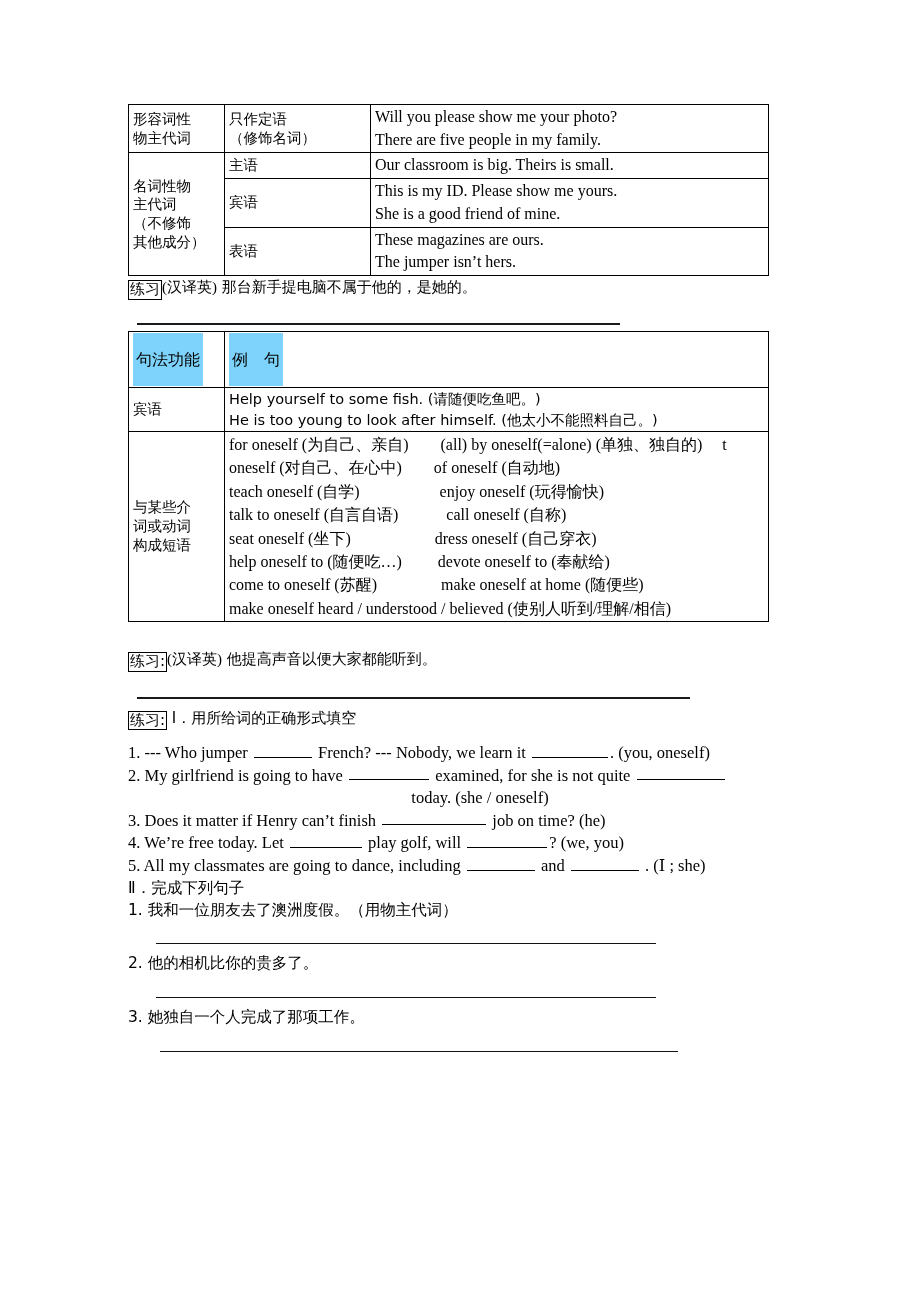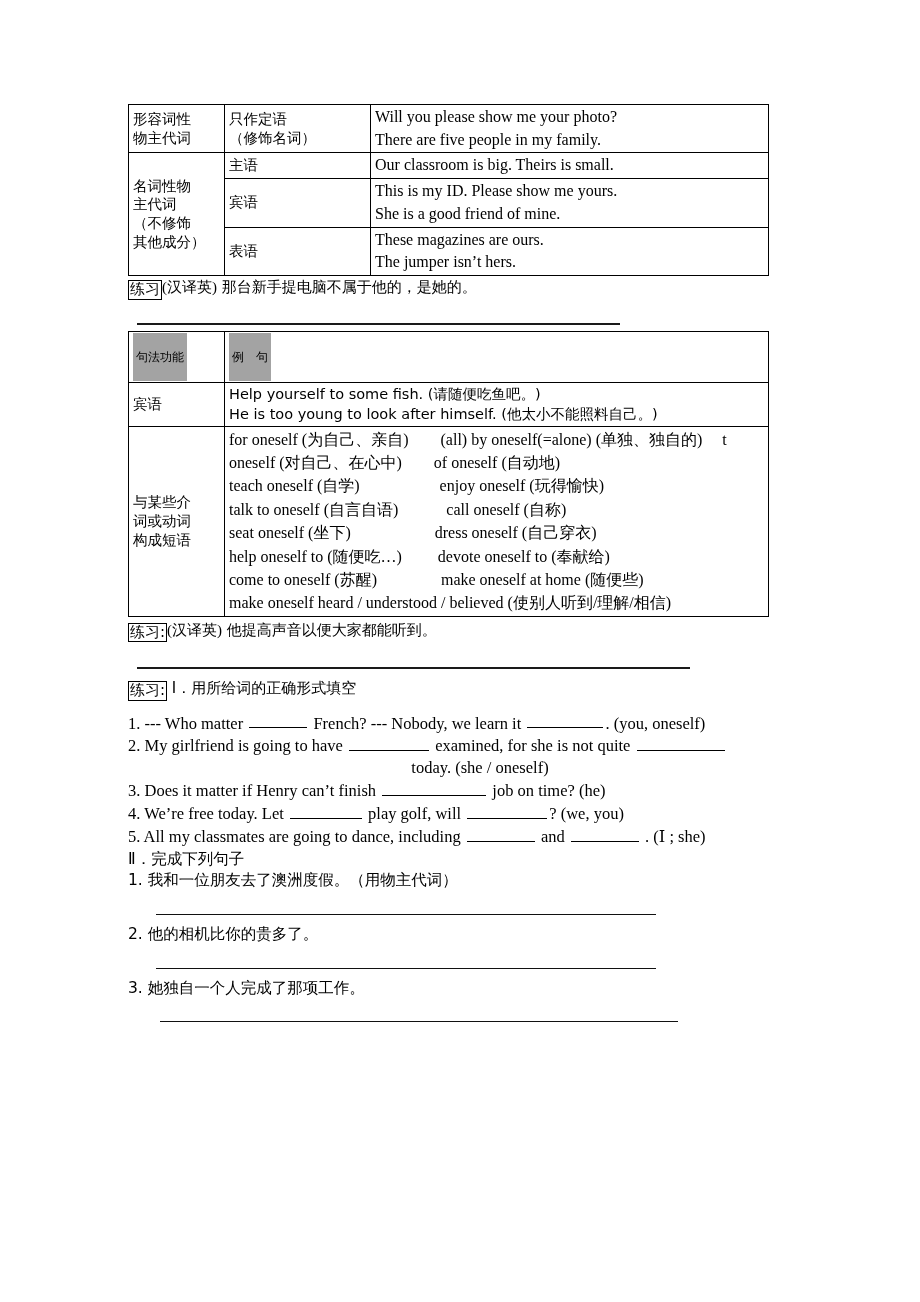--- a/index.html
+++ b/index.html
@@ -66,24 +66,24 @@
 
   
   #table-possessive { width: 640px; margin: 0; }
   #table-possessive td { height: 22px; }
 
   
   #table-reflexive { width: 640px; margin: 0; }
   .hdr-cell { padding: 0; }
   .hdr-inner {
     display: inline-block;
-    background: #a3a3a3;
+    background: #7dd3fc;
     padding: 16px 3px;
     font-family: "DejaVu Sans", "Liberation Sans", sans-serif;
-    font-size: 12px;
+    font-size: 16px;
   }
   .hdr-row td { height: 19px; }
   .phrases {
     font-size: 16px;
     line-height: 1.46;
     white-space: nowrap;
     overflow: hidden;
     padding-left: 4px;
   }
   .phrases div { white-space: nowrap; }
@@ -253,34 +253,34 @@
                 <div class="z">seat oneself (坐下)　　　　　 dress oneself (自己穿衣)</div>
                 <div class="z">help oneself to (随便吃…)　　 devote oneself to (奉献给)</div>
                 <div class="z">come to oneself (苏醒)　　　　make oneself at home (随便些)</div>
                 <div class="z">make oneself heard / understood / believed (使别人听到/理解/相信)</div>
               </div>
           </td>
         </tr>
       </tbody>
     </table>
 
-    <div class="practice-line" style="margin-top:2px;">
+    <div class="practice-line" style="margin-top:26px;">
       <span class="box">练习:</span><span class="roman" style="font-size:15px;">(汉译英)</span>
       <span>他提高声音以便大家都能听到。</span>
     </div>
 
     <div class="rule" style="width:553px; margin-top:26px; margin-left:9px;"></div>
 
     <div class="practice-line" style="margin-top:8px;">
       <span class="box">练习:</span>
       <span>Ⅰ．用所给词的正确形式填空</span>
     </div>
 
     <div id="fill-blanks" style="margin-top:12px;">
-        <div class="q"><span>1. </span><span>--- Who matter </span><span class="blank" style="width: 58px;"></span><span> French? --- Nobody, we learn it </span><span class="blank" style="width: 76px;"></span><span>. (you, oneself)</span></div>
+        <div class="q"><span>1. </span><span>--- Who jumper </span><span class="blank" style="width: 58px;"></span><span> French? --- Nobody, we learn it </span><span class="blank" style="width: 76px;"></span><span>. (you, oneself)</span></div>
         <div class="q"><span>2. </span><span>My girlfriend is going to have </span><span class="blank" style="width: 80px;"></span><span> examined, for she is not quite </span><span class="blank" style="width: 88px;"></span><span class="cont">today. (she / oneself)</span></div>
         <div class="q"><span>3. </span><span>Does it matter if Henry can’t finish </span><span class="blank" style="width: 104px;"></span><span> job on time? (he)</span></div>
         <div class="q"><span>4. </span><span>We’re free today. Let </span><span class="blank" style="width: 72px;"></span><span> play golf, will </span><span class="blank" style="width: 80px;"></span><span>? (we, you)</span></div>
         <div class="q"><span>5. </span><span>All my classmates are going to dance, including </span><span class="blank" style="width: 68px;"></span><span> and </span><span class="blank" style="width: 68px;"></span><span> . (Ⅰ ; she)</span></div>
       </div>
 
     <div class="zh-q" style="margin-top:1px;">Ⅱ．完成下列句子</div>
 
     <div id="sentence-list">
         <div class="zh-q" style="margin-top: 0px;"><span>1. </span><span>我和一位朋友去了澳洲度假。（用物主代词）</span></div>

